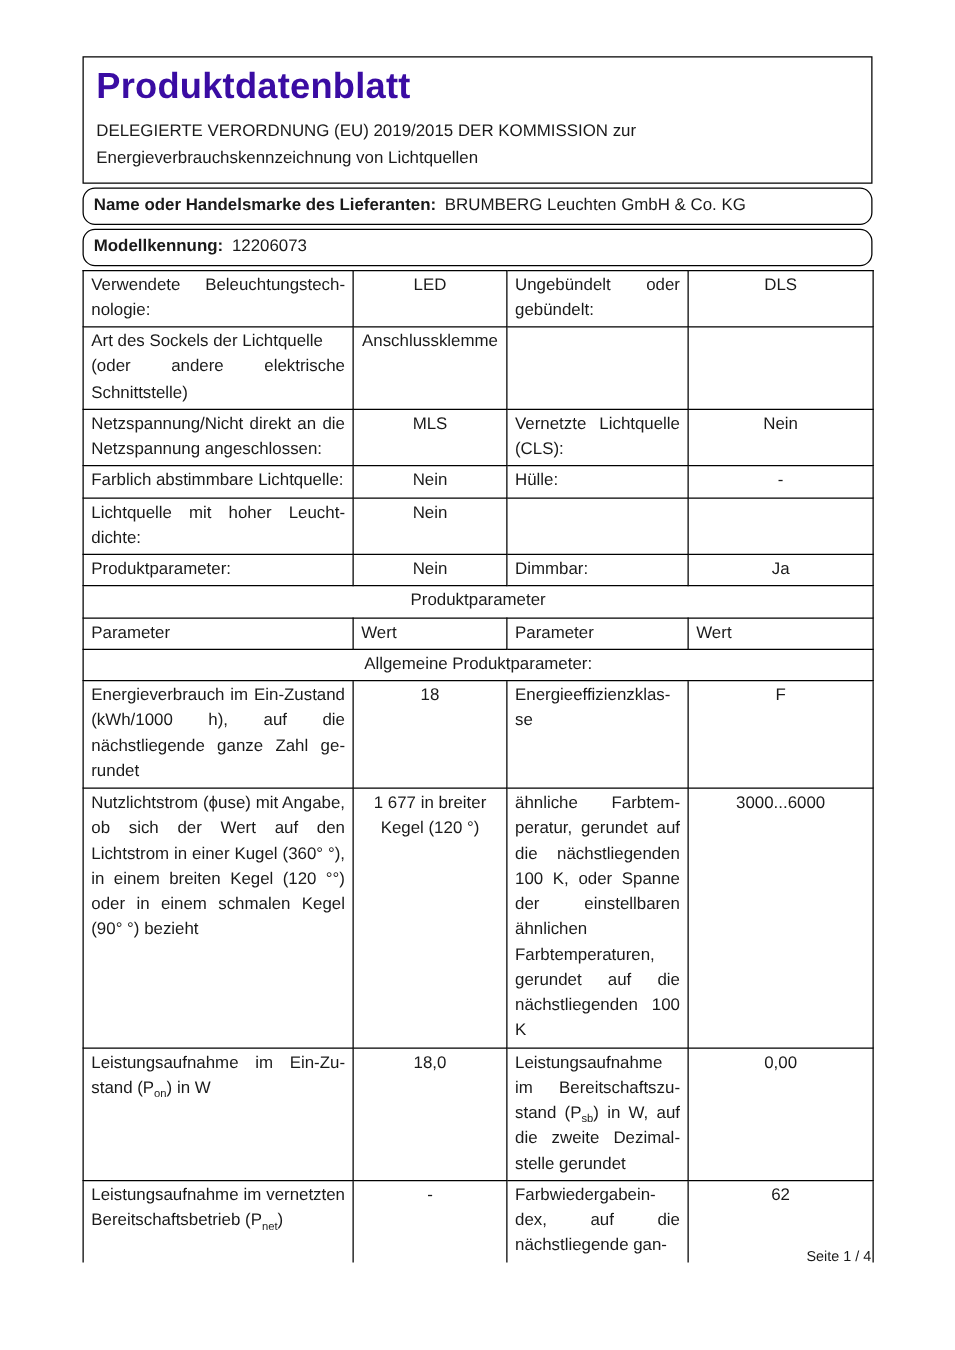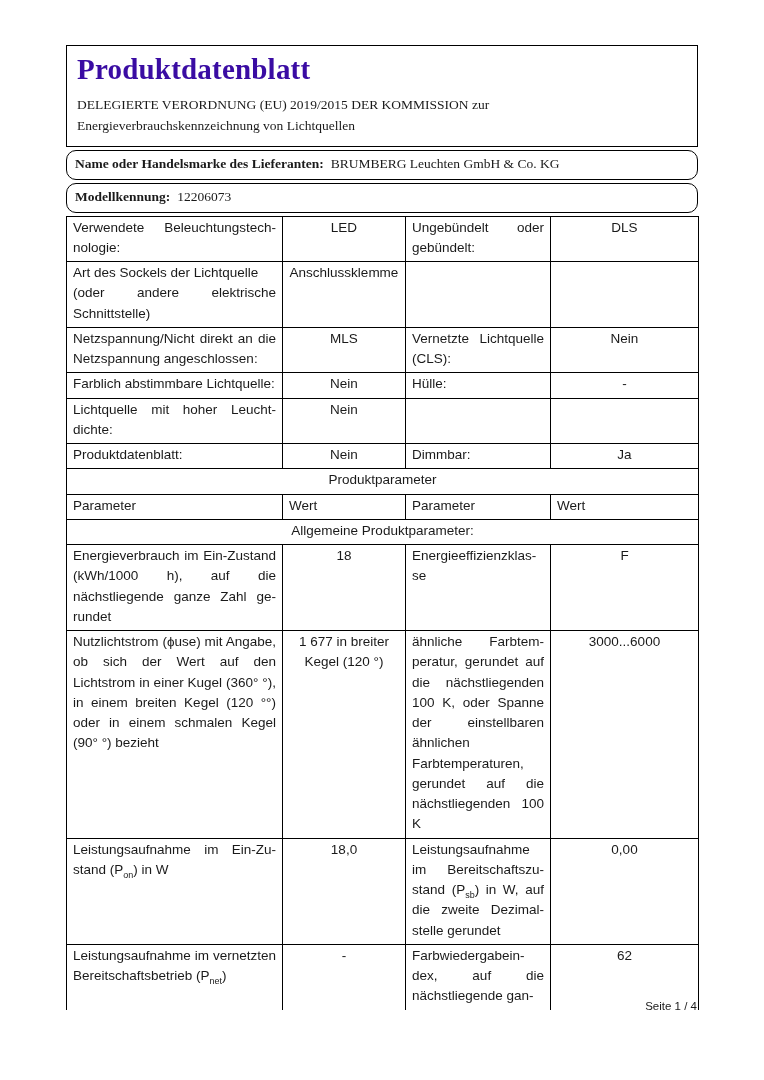--- a/index.html
+++ b/index.html
@@ -4,21 +4,21 @@
 <style>
   html,body { margin:0; padding:0; background:#ffffff; }
   body {
     width:764px; height:1080px;
     font-family:"Liberation Sans", sans-serif;
     color:#1a1a1a;
   }
   .page { position:relative; width:764px; height:1080px; background:#fff; overflow:hidden; }
   .content { position:absolute; left:66px; top:45px; width:632px; }
 
-  .box { border:1.5px solid #000; box-sizing:border-box; margin-bottom:3px; background:#fff;font-family:Liberation Serif, serif; }
+  .box { border:1.5px solid #000; box-sizing:border-box; margin-bottom:3px; background:#fff; }
   .title-box { padding:5px 10px 9px 10px; }
   .doc-title { font-size:29px; font-weight:bold; margin:2px 0 9px 0; letter-spacing:0.2px; }
   .subtitle { margin:0; font-size:13.5px; line-height:1.55; }
 
   .info-row { padding:4px 8px 5px 8px; font-size:13.5px; line-height:1.4;border-radius:10px; }
   .lbl { font-weight:bold; }
   .val { margin-left:7px; }
 
   table.ptable { border-collapse:collapse; width:632px; table-layout:fixed; font-size:13.5px; }
   table.ptable td {
@@ -92,21 +92,21 @@
             <td class="c2">Hülle:</td>
             <td class="c3">-</td>
           </tr>
           <tr>
             <td class="c0">Lichtquelle mit hoher Leucht­dichte:</td>
             <td class="c1">Nein</td>
             <td class="c2"></td>
             <td class="c3"></td>
           </tr>
           <tr>
-            <td class="c0">Produktdatenblatt:</td>
+            <td class="c0">Produktparameter:</td>
             <td class="c1">Nein</td>
             <td class="c2">Dimmbar:</td>
             <td class="c3">Ja</td>
           </tr>
           <tr>
             <td colspan="4" class="section-cell">Produktparameter</td>
           </tr>
           <tr>
             <td class="hdr-cell">Parameter</td>
             <td class="hdr-cell">Wert</td>

